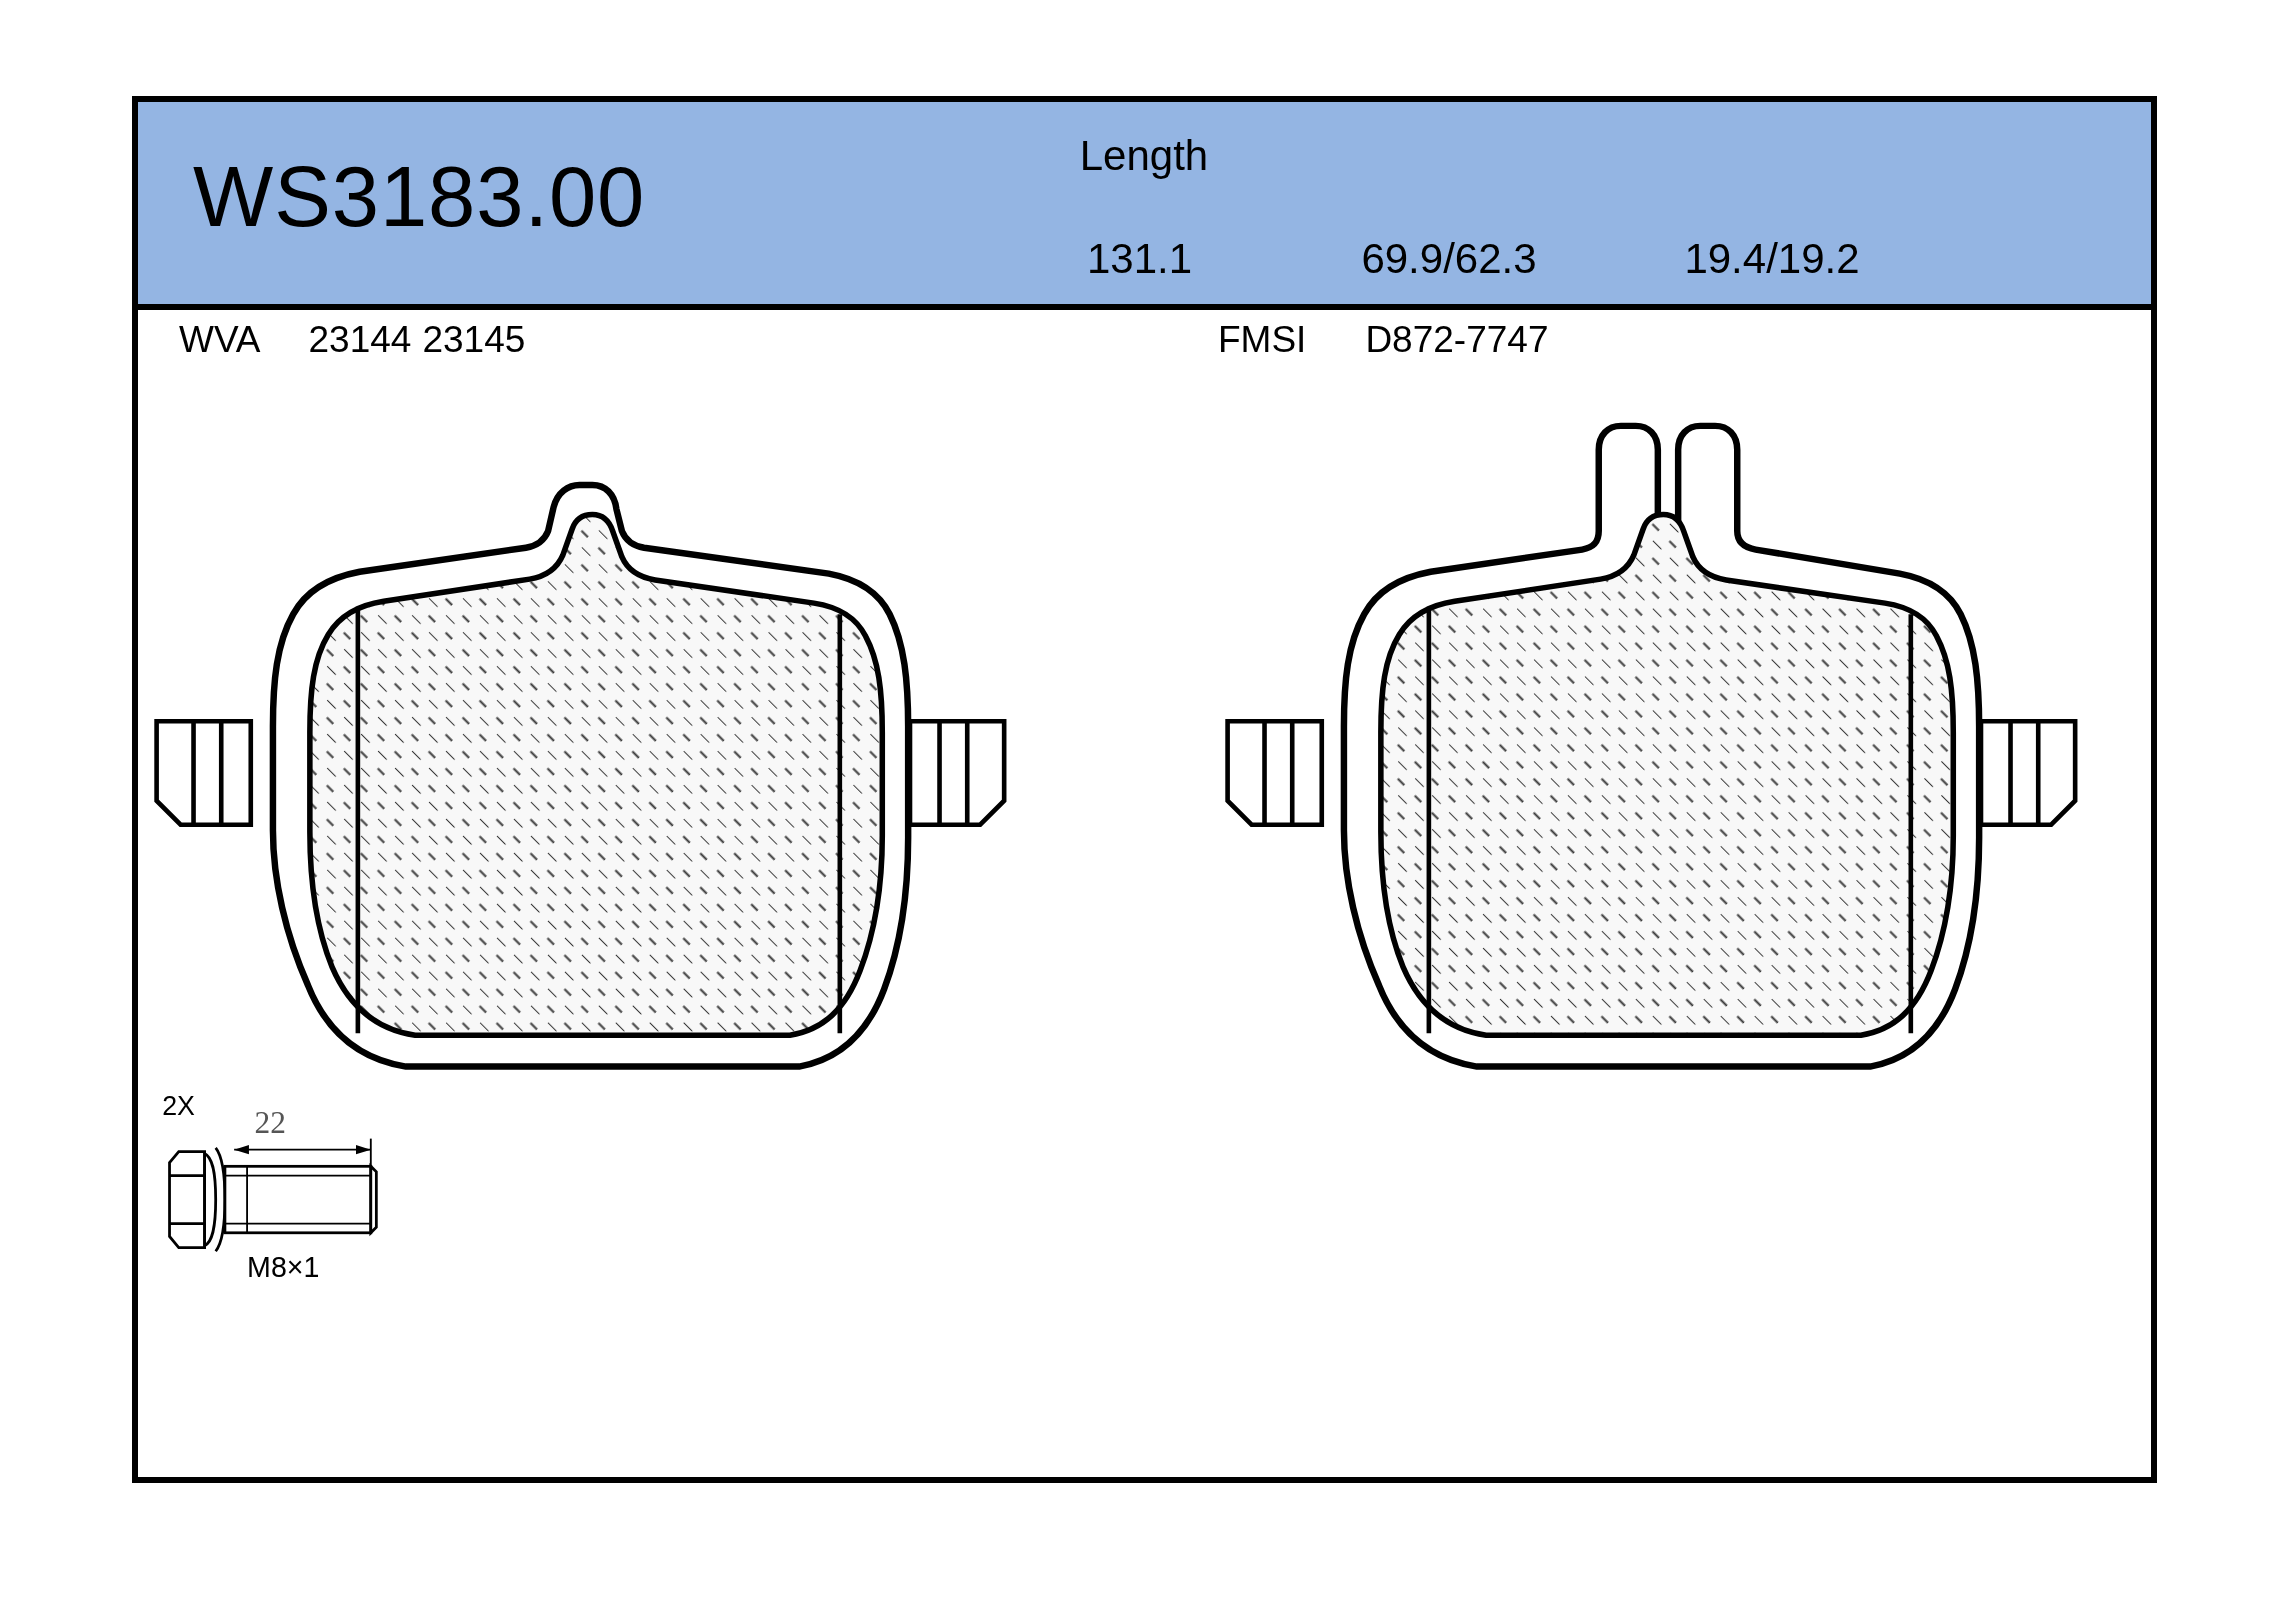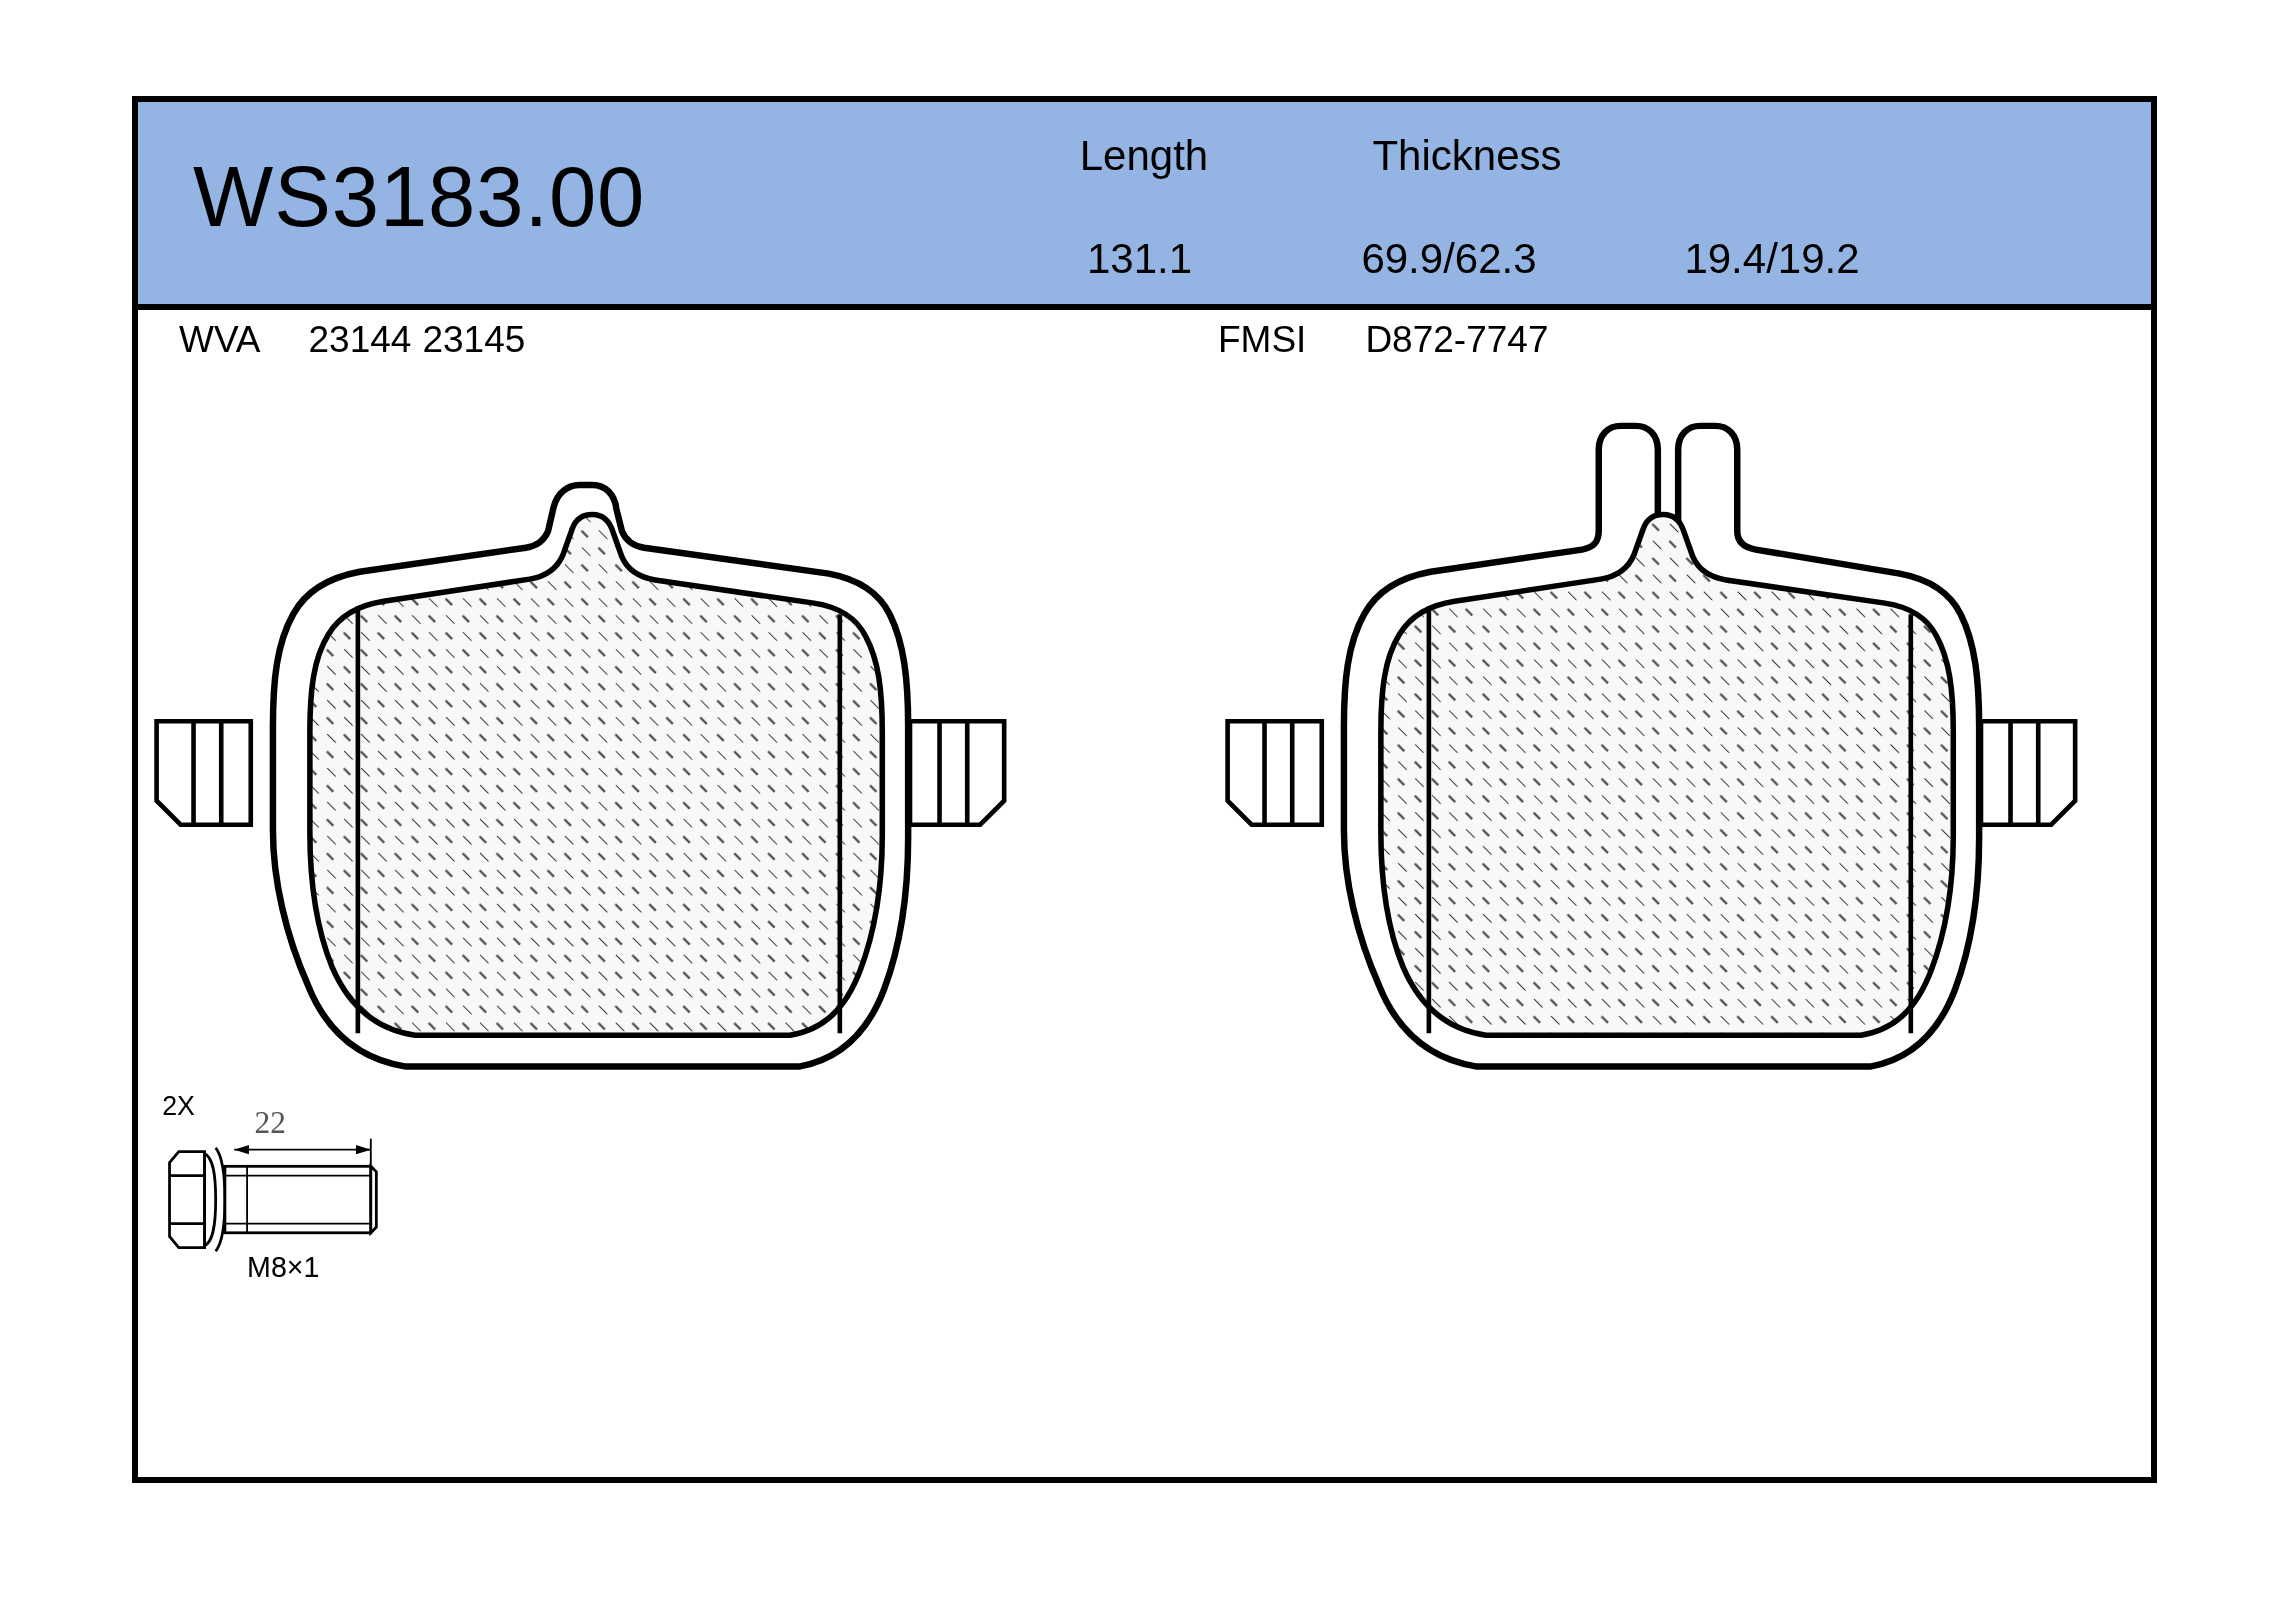--- a/index.html
+++ b/index.html
@@ -97,21 +97,20 @@
 
   <div class="frame" style="border-color: rgb(0, 0, 0);">
 
     <div class="spec-header" style="background: rgb(148, 181, 227);">
 
       <div class="part-number">WS3183.00</div>
 
       <div class="dim-table">
         <div class="dim-row labels">
           <div class="dim-cell c1">Length</div>
-          <div class="dim-cell c2">Thickness</div>
         </div>
         <div class="dim-row values">
           <div class="dim-cell c0">131.1</div>
           <div class="dim-cell c1">69.9/62.3</div>
           <div class="dim-cell c2">19.4/19.2</div>
         </div>
       </div>
     </div>
 
     <div class="code-row">

